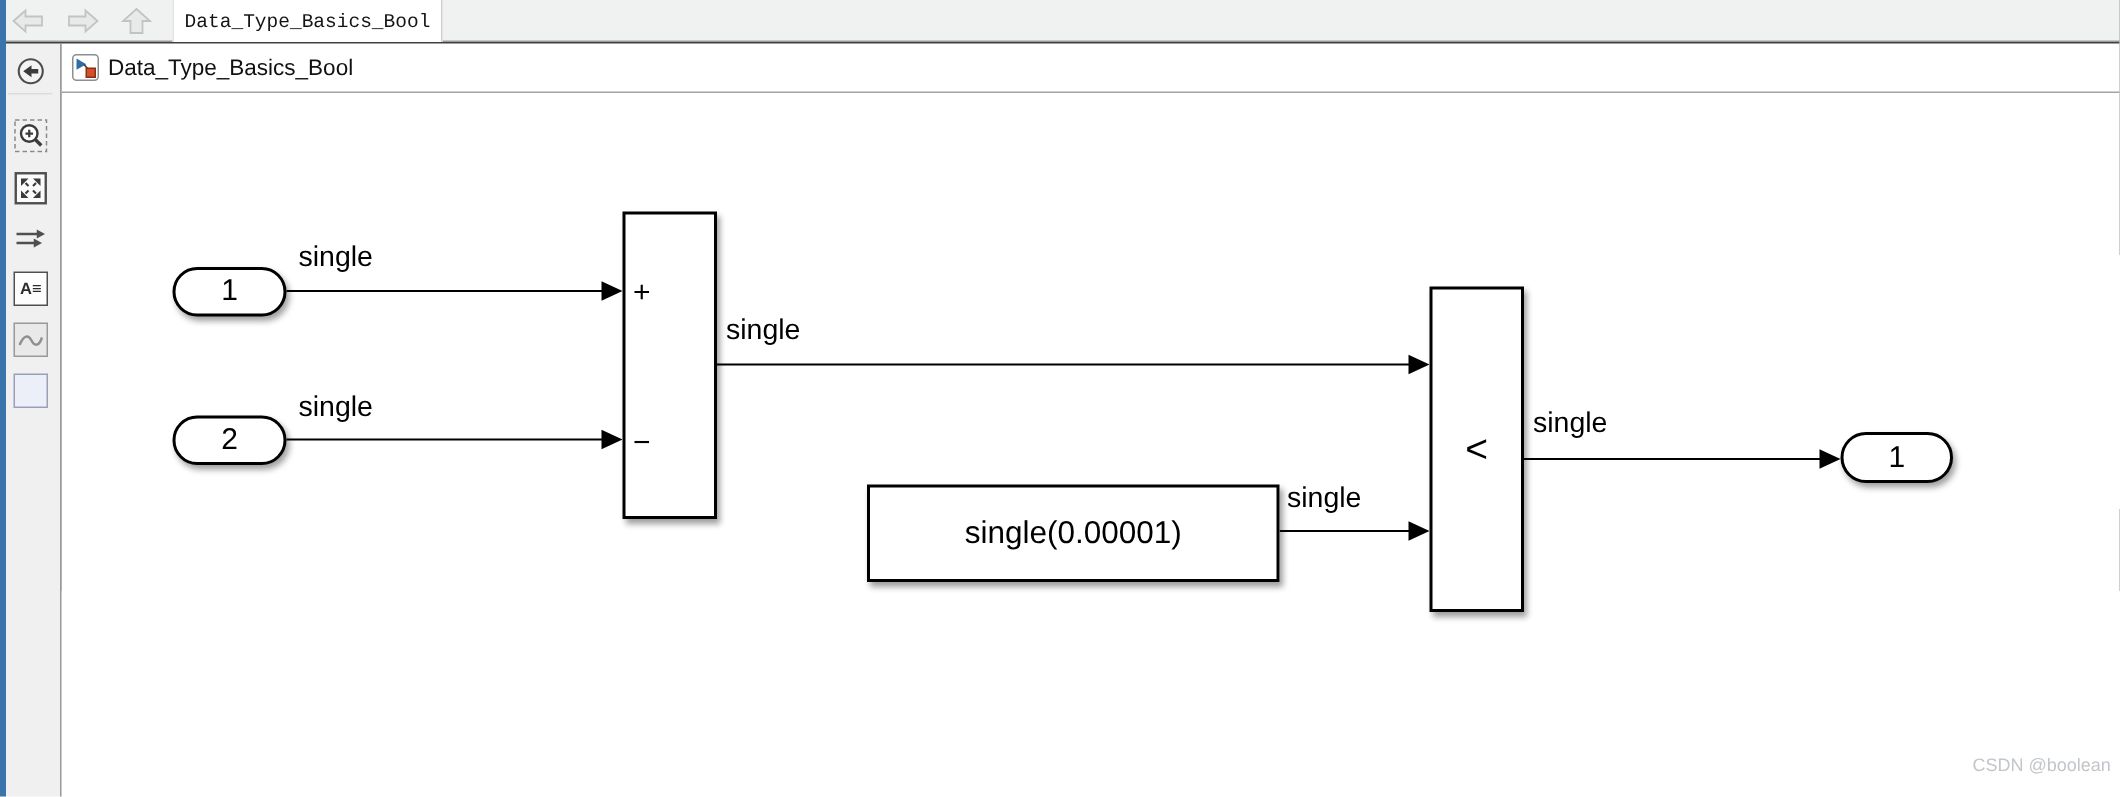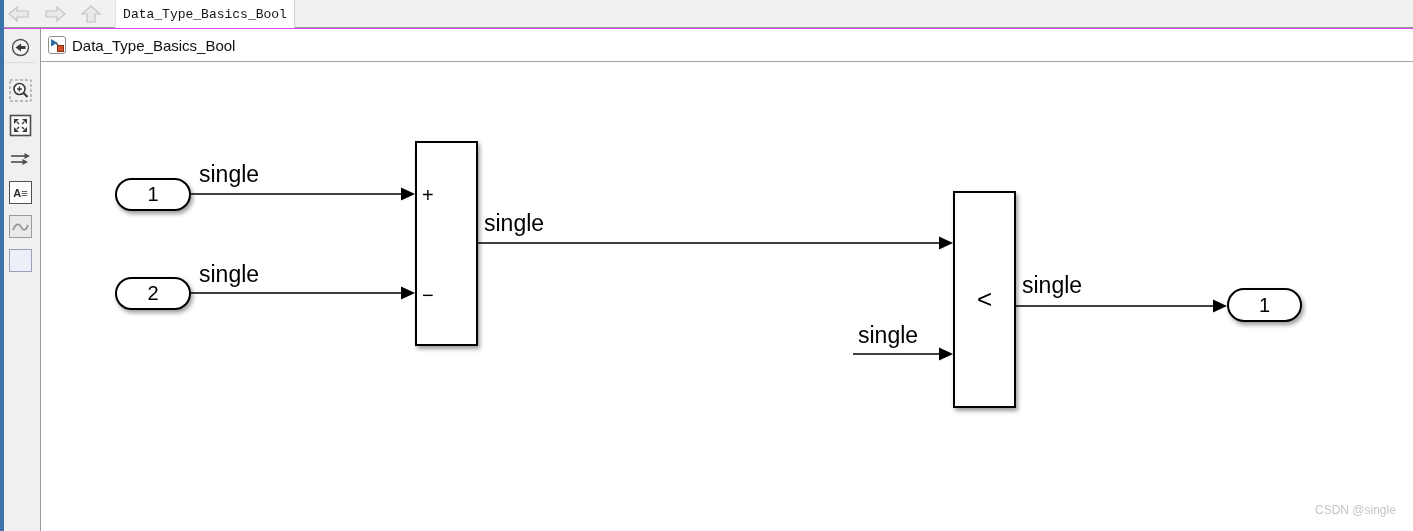--- a/index.html
+++ b/index.html
@@ -1,19 +1,19 @@
 <!DOCTYPE html>
 <html><head>
 <meta charset="utf-8">
 <style>
   * { margin:0; padding:0; box-sizing:border-box; }
   html,body { width:1413px; height:531px; }
   body { font-family:"Liberation Sans", sans-serif; background:#fff; overflow:hidden; }
 
-  .app { position:relative; width:1413px; height:394px; background:#d946ef; }
+  .app { position:relative; width:1413px; height:394px; background:#404040; }
 
   
   .tabbar { position:absolute; left:0; top:0; width:1413px; height:28px;
             background:#f0f1f1; border-bottom:1px solid #9b9b9b; z-index:3; }
   .nav-btn { position:absolute; top:5px; width:24px; height:18px; cursor:default; }
   .nav-btn.back { left:7px; }
   .nav-btn.fwd  { left:43px; }
   .nav-btn.up   { left:79px; }
   .tab { position:absolute; left:115px; top:0; width:180px; height:28px;
          background:#ffffff; border-right:1px solid #cfcfcf; border-left:1px solid #e2e2e2;
@@ -62,21 +62,21 @@
   .sum .plus  { top:42px; }
   .sum .minus { top:142px; }
 
   .relop { left:912px; top:129px; width:63px; height:217px;
            display:flex; align-items:center; justify-content:center; }
   .relop .op { font-size:26px; color:#000; }
 
   .constant { left:537px; top:261px; width:275px; height:65px;
               display:flex; align-items:center; justify-content:center; font-size:21px; color:#000; }
 
-  .siglabel { position:absolute; font-size:23px; color:#000; white-space:nowrap; }
+  .siglabel { position:absolute; font-size:19px; color:#000; white-space:nowrap; }
   .lbl-in1     { left:158px; top:99px; }
   .lbl-in2     { left:158px; top:199px; }
   .lbl-sumout  { left:443px; top:148px; }
   .lbl-constout{ left:817px; top:260px; }
   .lbl-relout  { left:981px; top:210px; }
 
   .watermark { position:absolute; left:1274px; top:441px; font-size:12px; color:#c2c6ca; }
 </style>
 </head>
 <body>
@@ -196,33 +196,36 @@
     </div>
     <div class="blk port inport2">
       <span>2</span>
     </div>
 
     <div class="blk sum">
       <span class="op plus">+</span>
       <span class="op minus">−</span>
     </div>
 
+    <div class="blk constant">
+      <span>single(0.00001)</span>
+    </div>
 
     <div class="blk relop">
       <span class="op">&lt;</span>
     </div>
 
     <div class="blk port outport1">
       <span>1</span>
     </div>
 
     <span class="siglabel lbl-in1">single</span>
     <span class="siglabel lbl-in2">single</span>
     <span class="siglabel lbl-sumout">single</span>
     <span class="siglabel lbl-constout">single</span>
     <span class="siglabel lbl-relout">single</span>
 
-    <span class="watermark">CSDN @single</span>
+    <span class="watermark">CSDN @boolean</span>
   </div>
 
   <div class="blue-strip"></div>
 
 </div>
 
 </body></html>

